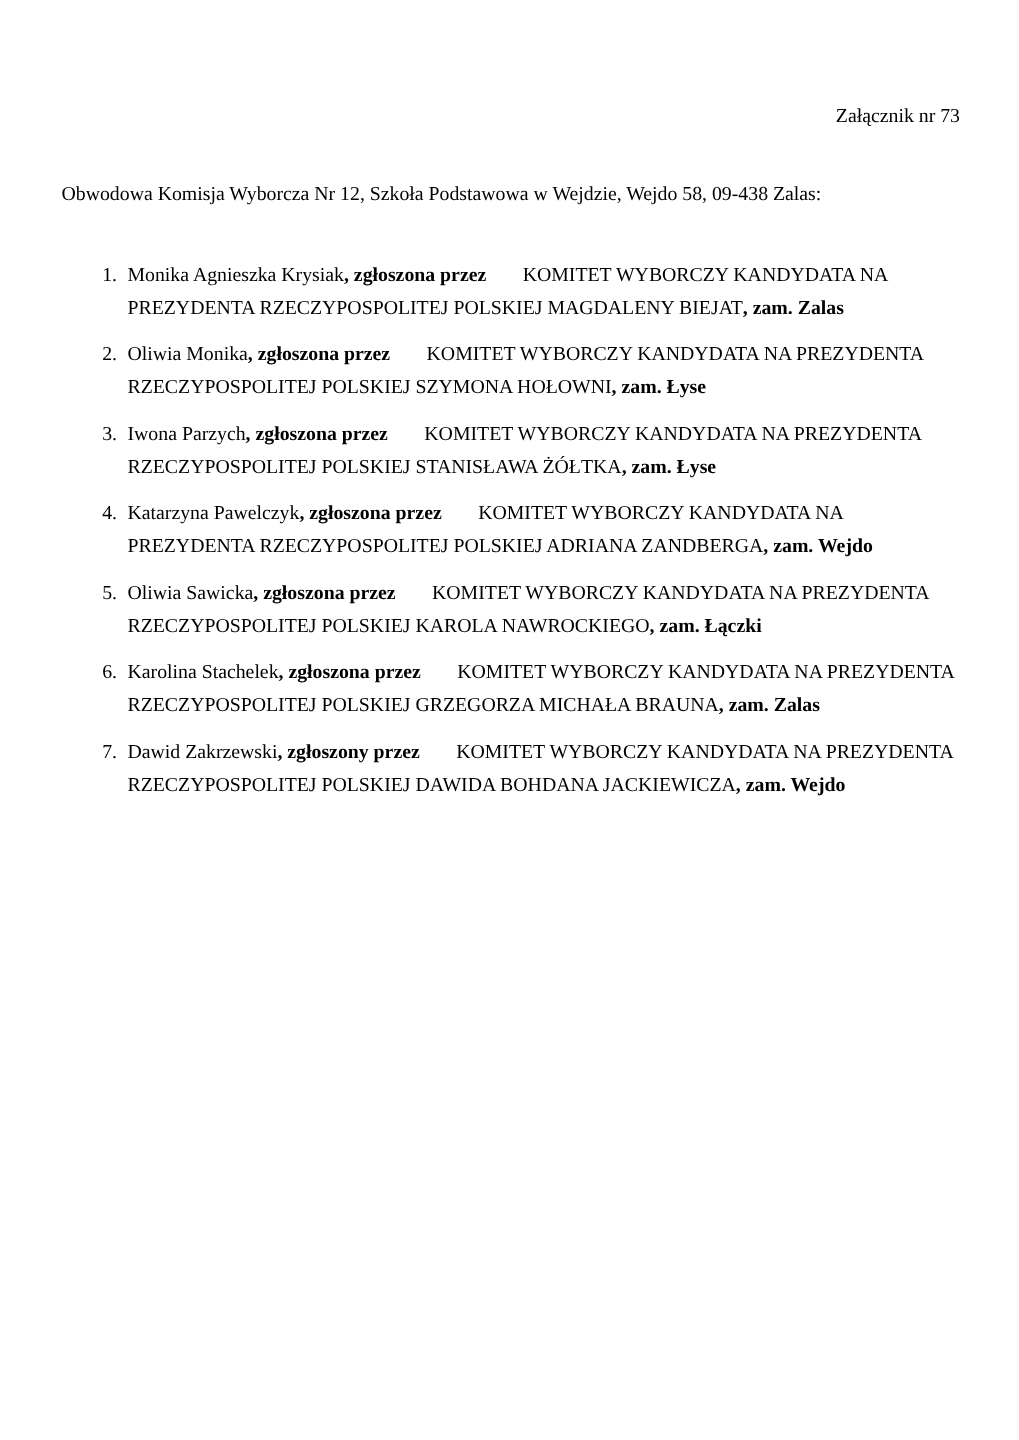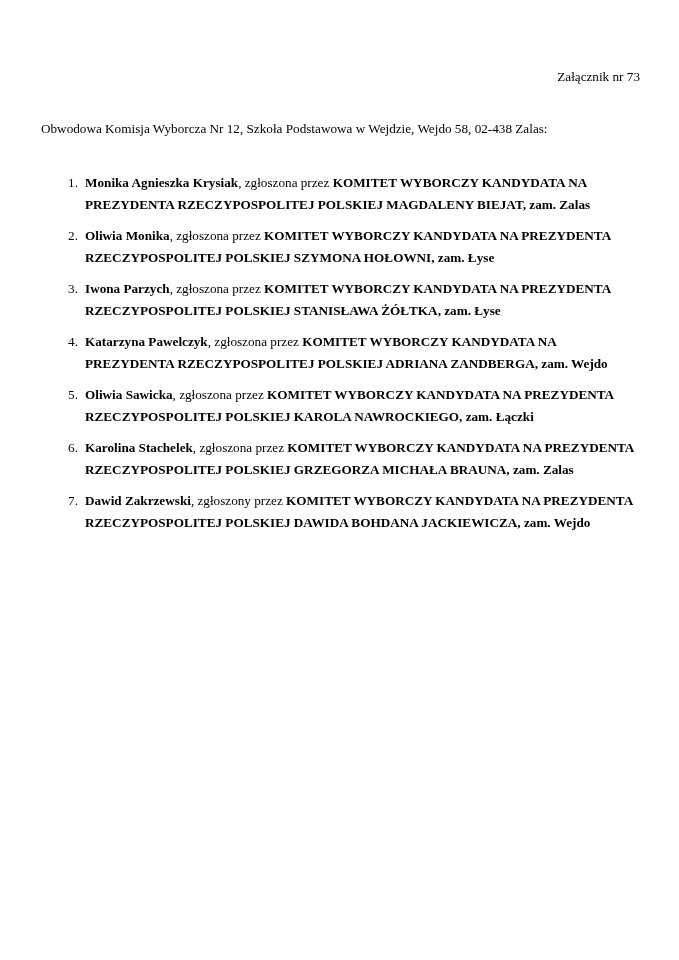--- a/index.html
+++ b/index.html
@@ -71,42 +71,43 @@
   }
   .member-index {
     position: absolute;
     left: 19px;
     top: 0;
     width: 18px;
     text-align: right;
     font-size: 13.2px;
   }
   .member-name {
+    font-weight: normal;
+  }
+  .member-nominated {
     font-weight: bold;
   }
-  .member-nominated {
+  .member-committee {
     font-weight: normal;
-  }
-  .member-committee {
-    font-weight: bold;
+    margin-left: 21px;
   }
   .member-residence {
     font-weight: bold;
   }
 </style>
 </head>
 <body>
 
 <div class="page">
 
   <div class="doc-header">
     <span class="hline">Załącznik nr 73</span>
   </div>
 
-  <div class="commission-line">Obwodowa Komisja Wyborcza Nr 12, Szkoła Podstawowa w Wejdzie, Wejdo 58, 02-438 Zalas:</div>
+  <div class="commission-line">Obwodowa Komisja Wyborcza Nr 12, Szkoła Podstawowa w Wejdzie, Wejdo 58, 09-438 Zalas:</div>
 
   <ol class="members-list">
     <li class="member-item">
       <span class="member-index">1.</span><span class="member-name">Monika Agnieszka Krysiak</span><span class="member-nominated">, zgłoszona przez </span><span class="member-committee">KOMITET WYBORCZY KANDYDATA NA PREZYDENTA RZECZYPOSPOLITEJ POLSKIEJ MAGDALENY BIEJAT</span><span class="member-residence">, zam. Zalas</span>
     </li>
     <li class="member-item">
       <span class="member-index">2.</span><span class="member-name">Oliwia Monika</span><span class="member-nominated">, zgłoszona przez </span><span class="member-committee">KOMITET WYBORCZY KANDYDATA NA PREZYDENTA RZECZYPOSPOLITEJ POLSKIEJ SZYMONA HOŁOWNI</span><span class="member-residence">, zam. Łyse</span>
     </li>
     <li class="member-item">
       <span class="member-index">3.</span><span class="member-name">Iwona Parzych</span><span class="member-nominated">, zgłoszona przez </span><span class="member-committee">KOMITET WYBORCZY KANDYDATA NA PREZYDENTA RZECZYPOSPOLITEJ POLSKIEJ STANISŁAWA ŻÓŁTKA</span><span class="member-residence">, zam. Łyse</span>

